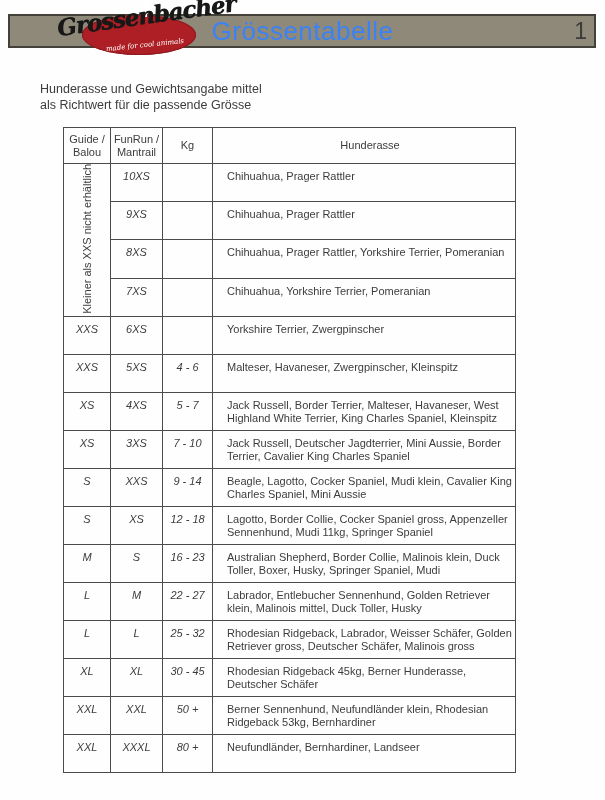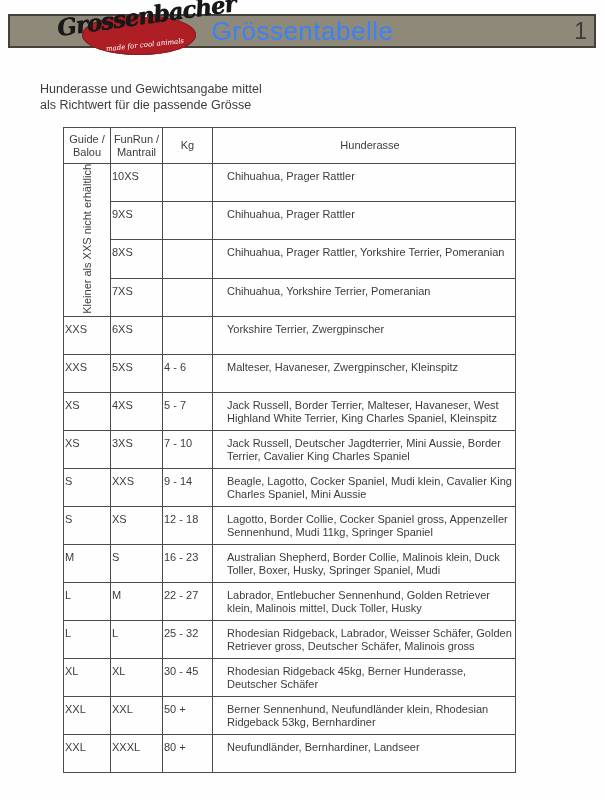--- a/index.html
+++ b/index.html
@@ -167,20 +167,22 @@
   .size-table th.h-breeds {
     text-align: center;
     padding-left: 14px;
   }
   .size-table td {
     height: 38px;
     vertical-align: top;
     padding-top: 6px;
   }
   .size-table td.size-cell, .size-table td.kg-cell {
+    text-align: center;
+    font-style: italic;
   }
   .size-table td.breeds-cell {
     padding-left: 14px;
     padding-right: 3px;
     line-height: 13.5px;
   }
   .size-table td.merged-cell {
     vertical-align: middle;
     text-align: center;
     padding: 0;

